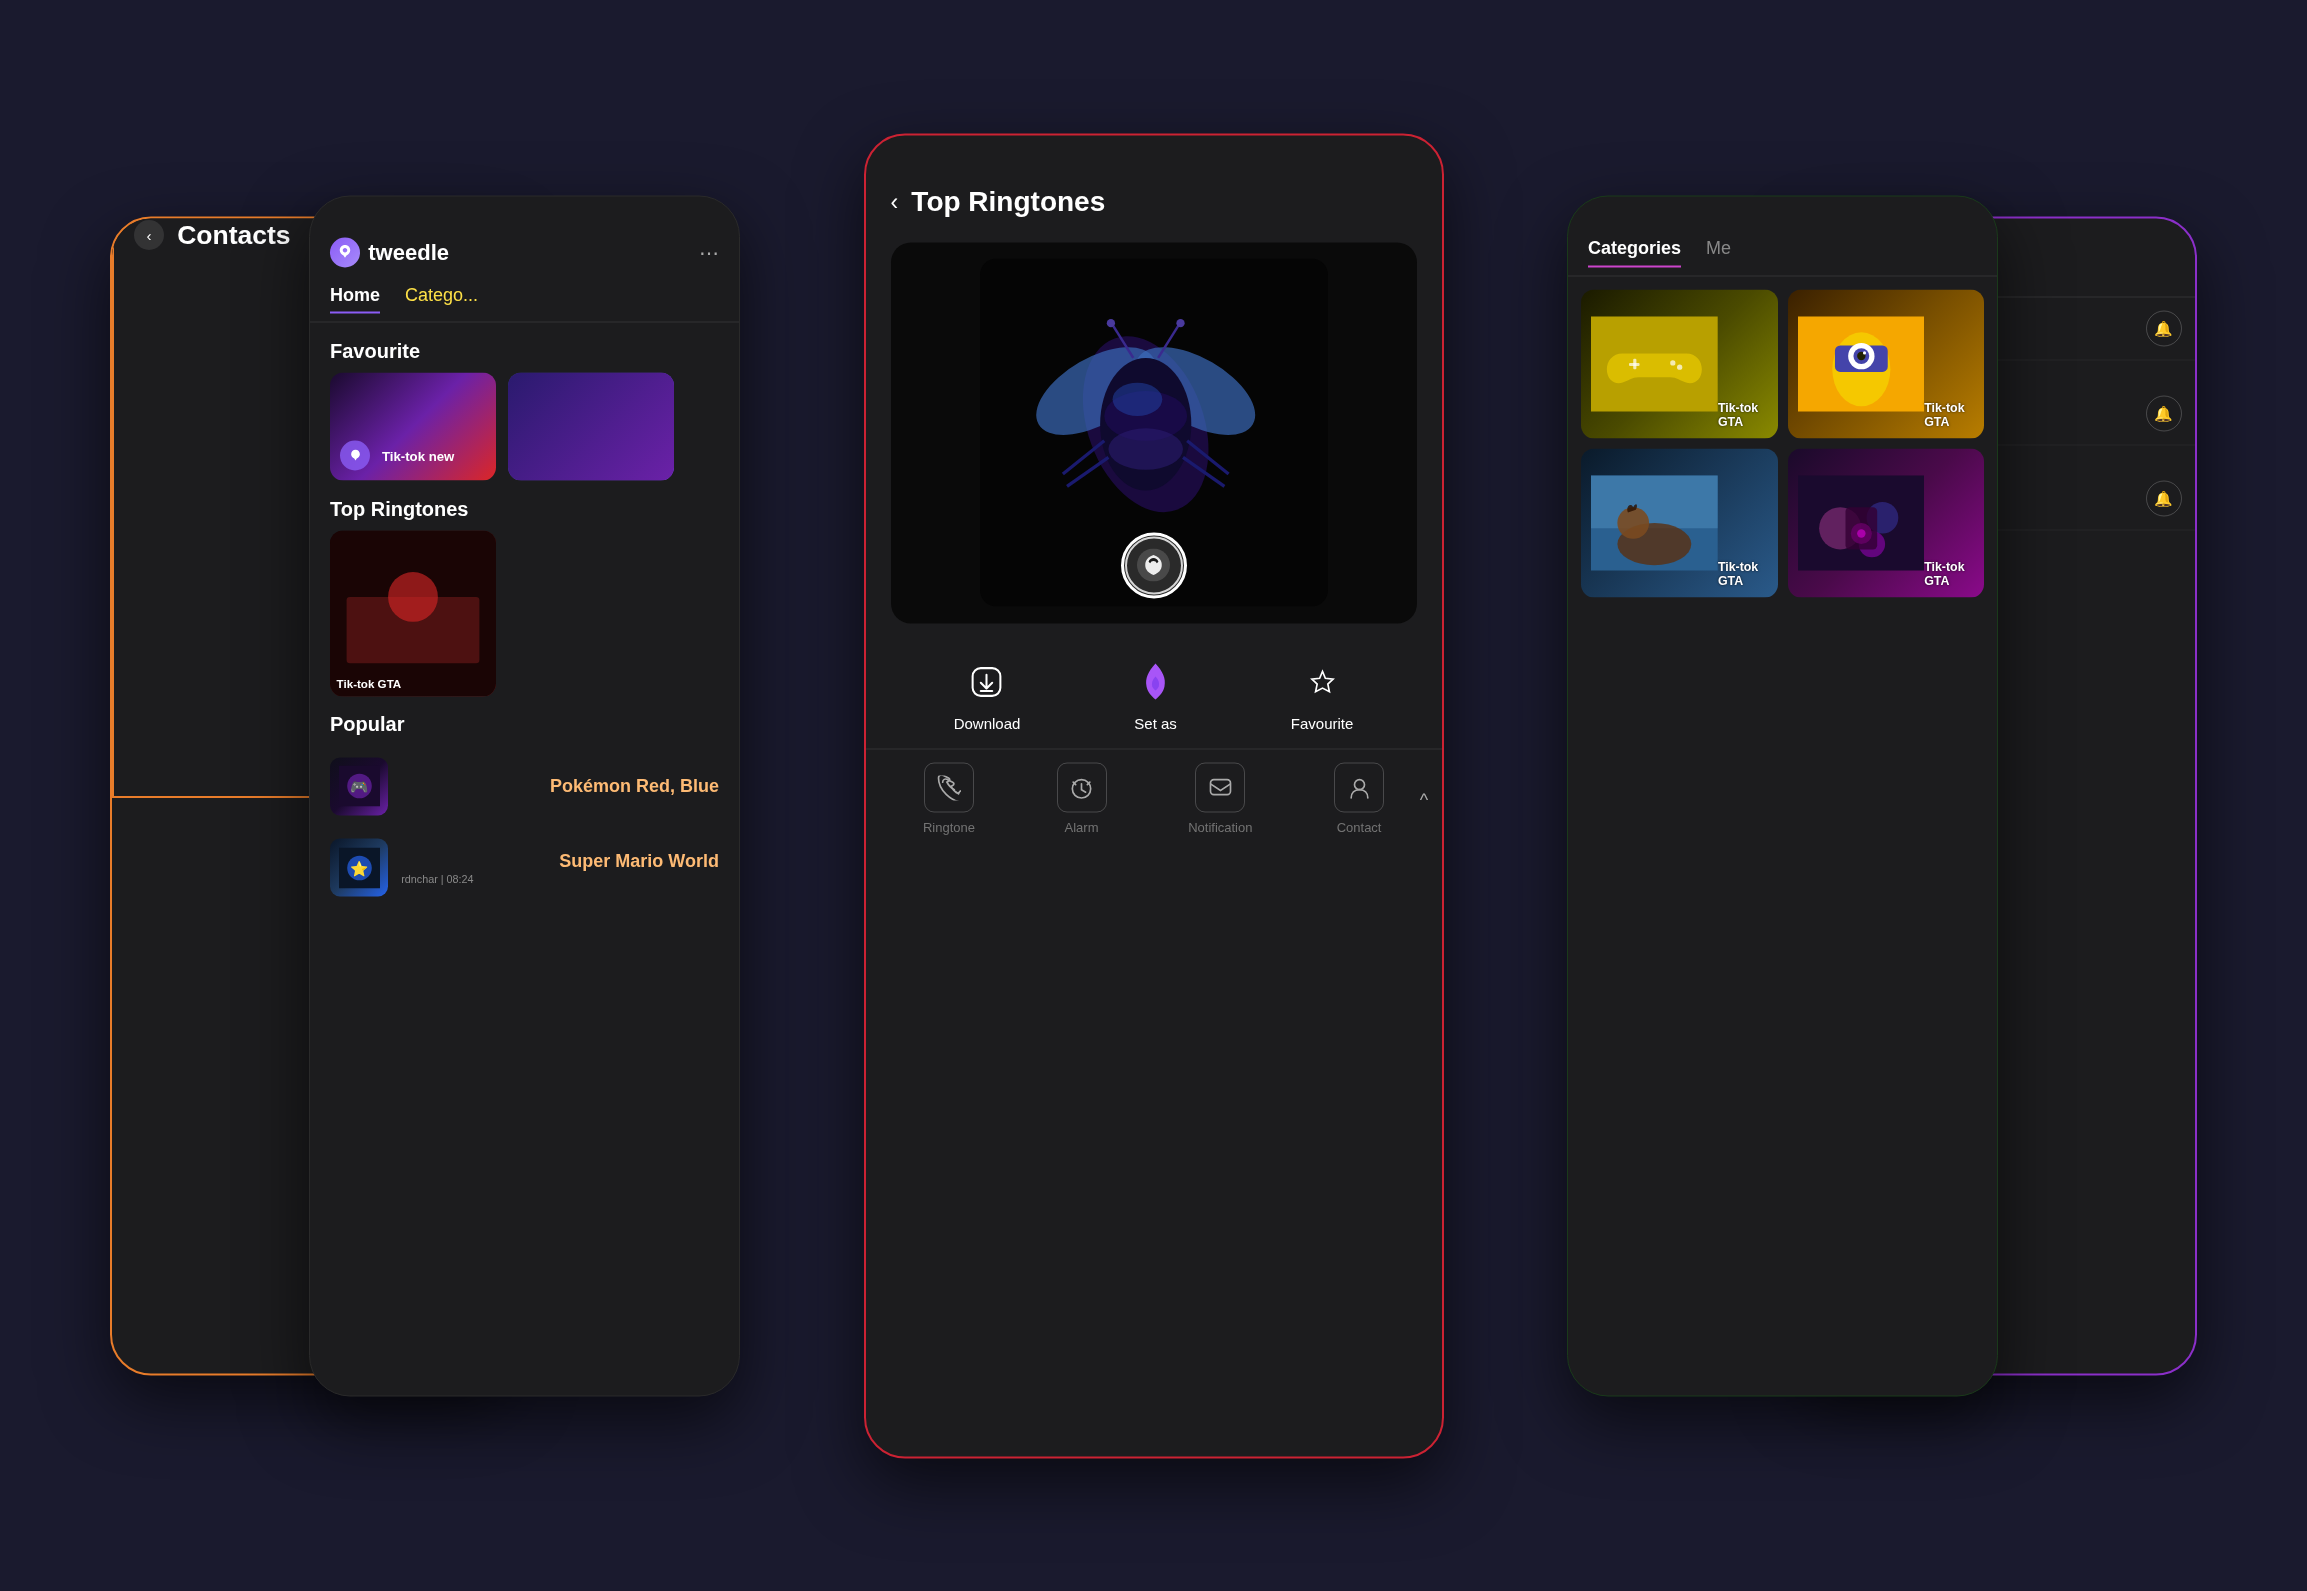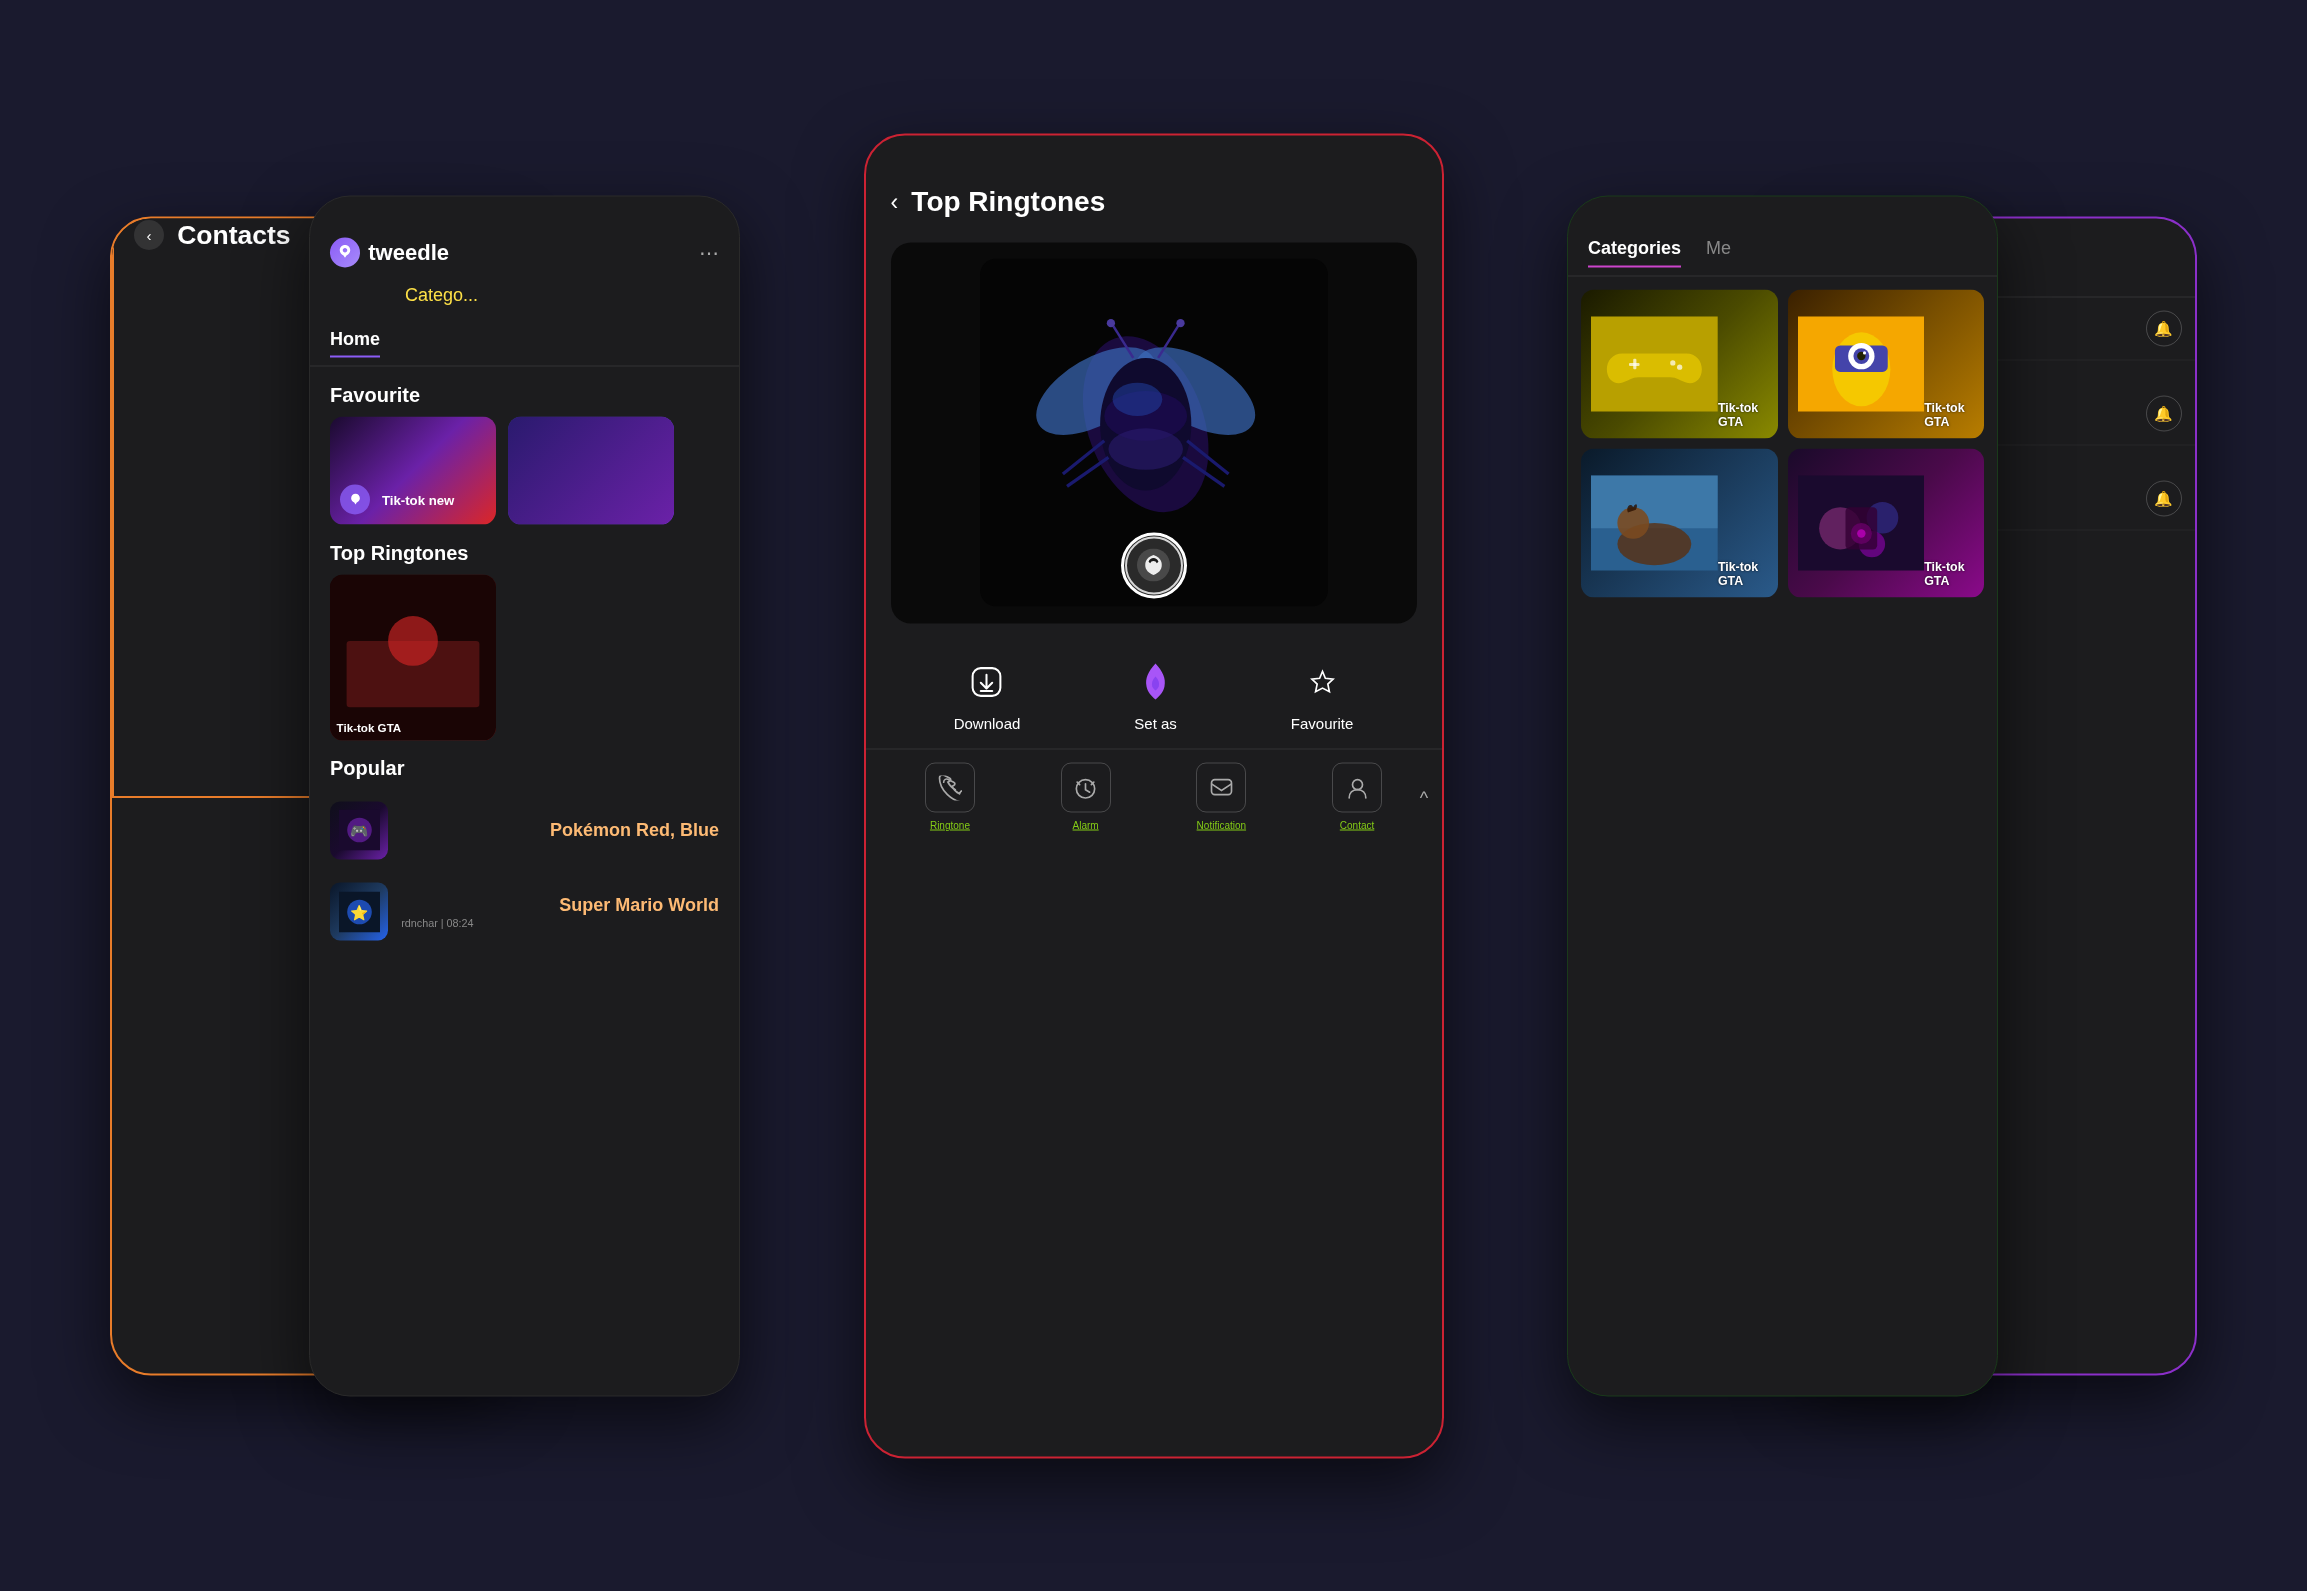--- a/index.html
+++ b/index.html
@@ -146,21 +146,21 @@
       gap: 25px;
       border-bottom: 0.8px solid rgba(255,255,255,0.1);
     }
     .p2-tab {
       color: white;
       font-size: 18px;
       font-weight: 600;
       padding-bottom: 6.6px;
       cursor: pointer;
     }
-    .p2-tab.active { border-bottom: 2.5px solid #8b5cf6; margin-top: 44px; }
+    .p2-tab.active { border-bottom: 2.5px solid #8b5cf6; }
     .p2-tab.inactive { color: #fde047; font-weight: 400; }
     .p2-section-title {
       color: white;
       font-size: 20px;
       font-weight: 700;
       padding: 16.6px 20px 10px;
     }
     .p2-favourites {
       display: flex;
       gap: 11.6px;
@@ -338,21 +338,21 @@
       width: 50px;
       height: 50px;
       border: 1.7px solid rgba(255,255,255,0.2);
       border-radius: 10px;
       display: flex;
       align-items: center;
       justify-content: center;
       font-size: 23px;
       color: #aaa;
     }
-    .p3-set-label { color: #84cc16; font-size: 10px; text-decoration: underline; }
+    .p3-set-label { color: #737373; font-size: 13px; }
 
     
     .phone-4 .p4-tabs {
       display: flex;
       padding: 41px 20px 8.3px;
       gap: 25px;
       border-bottom: 0.8px solid rgba(255,255,255,0.1);
     }
     .p4-tab {
       color: white;

